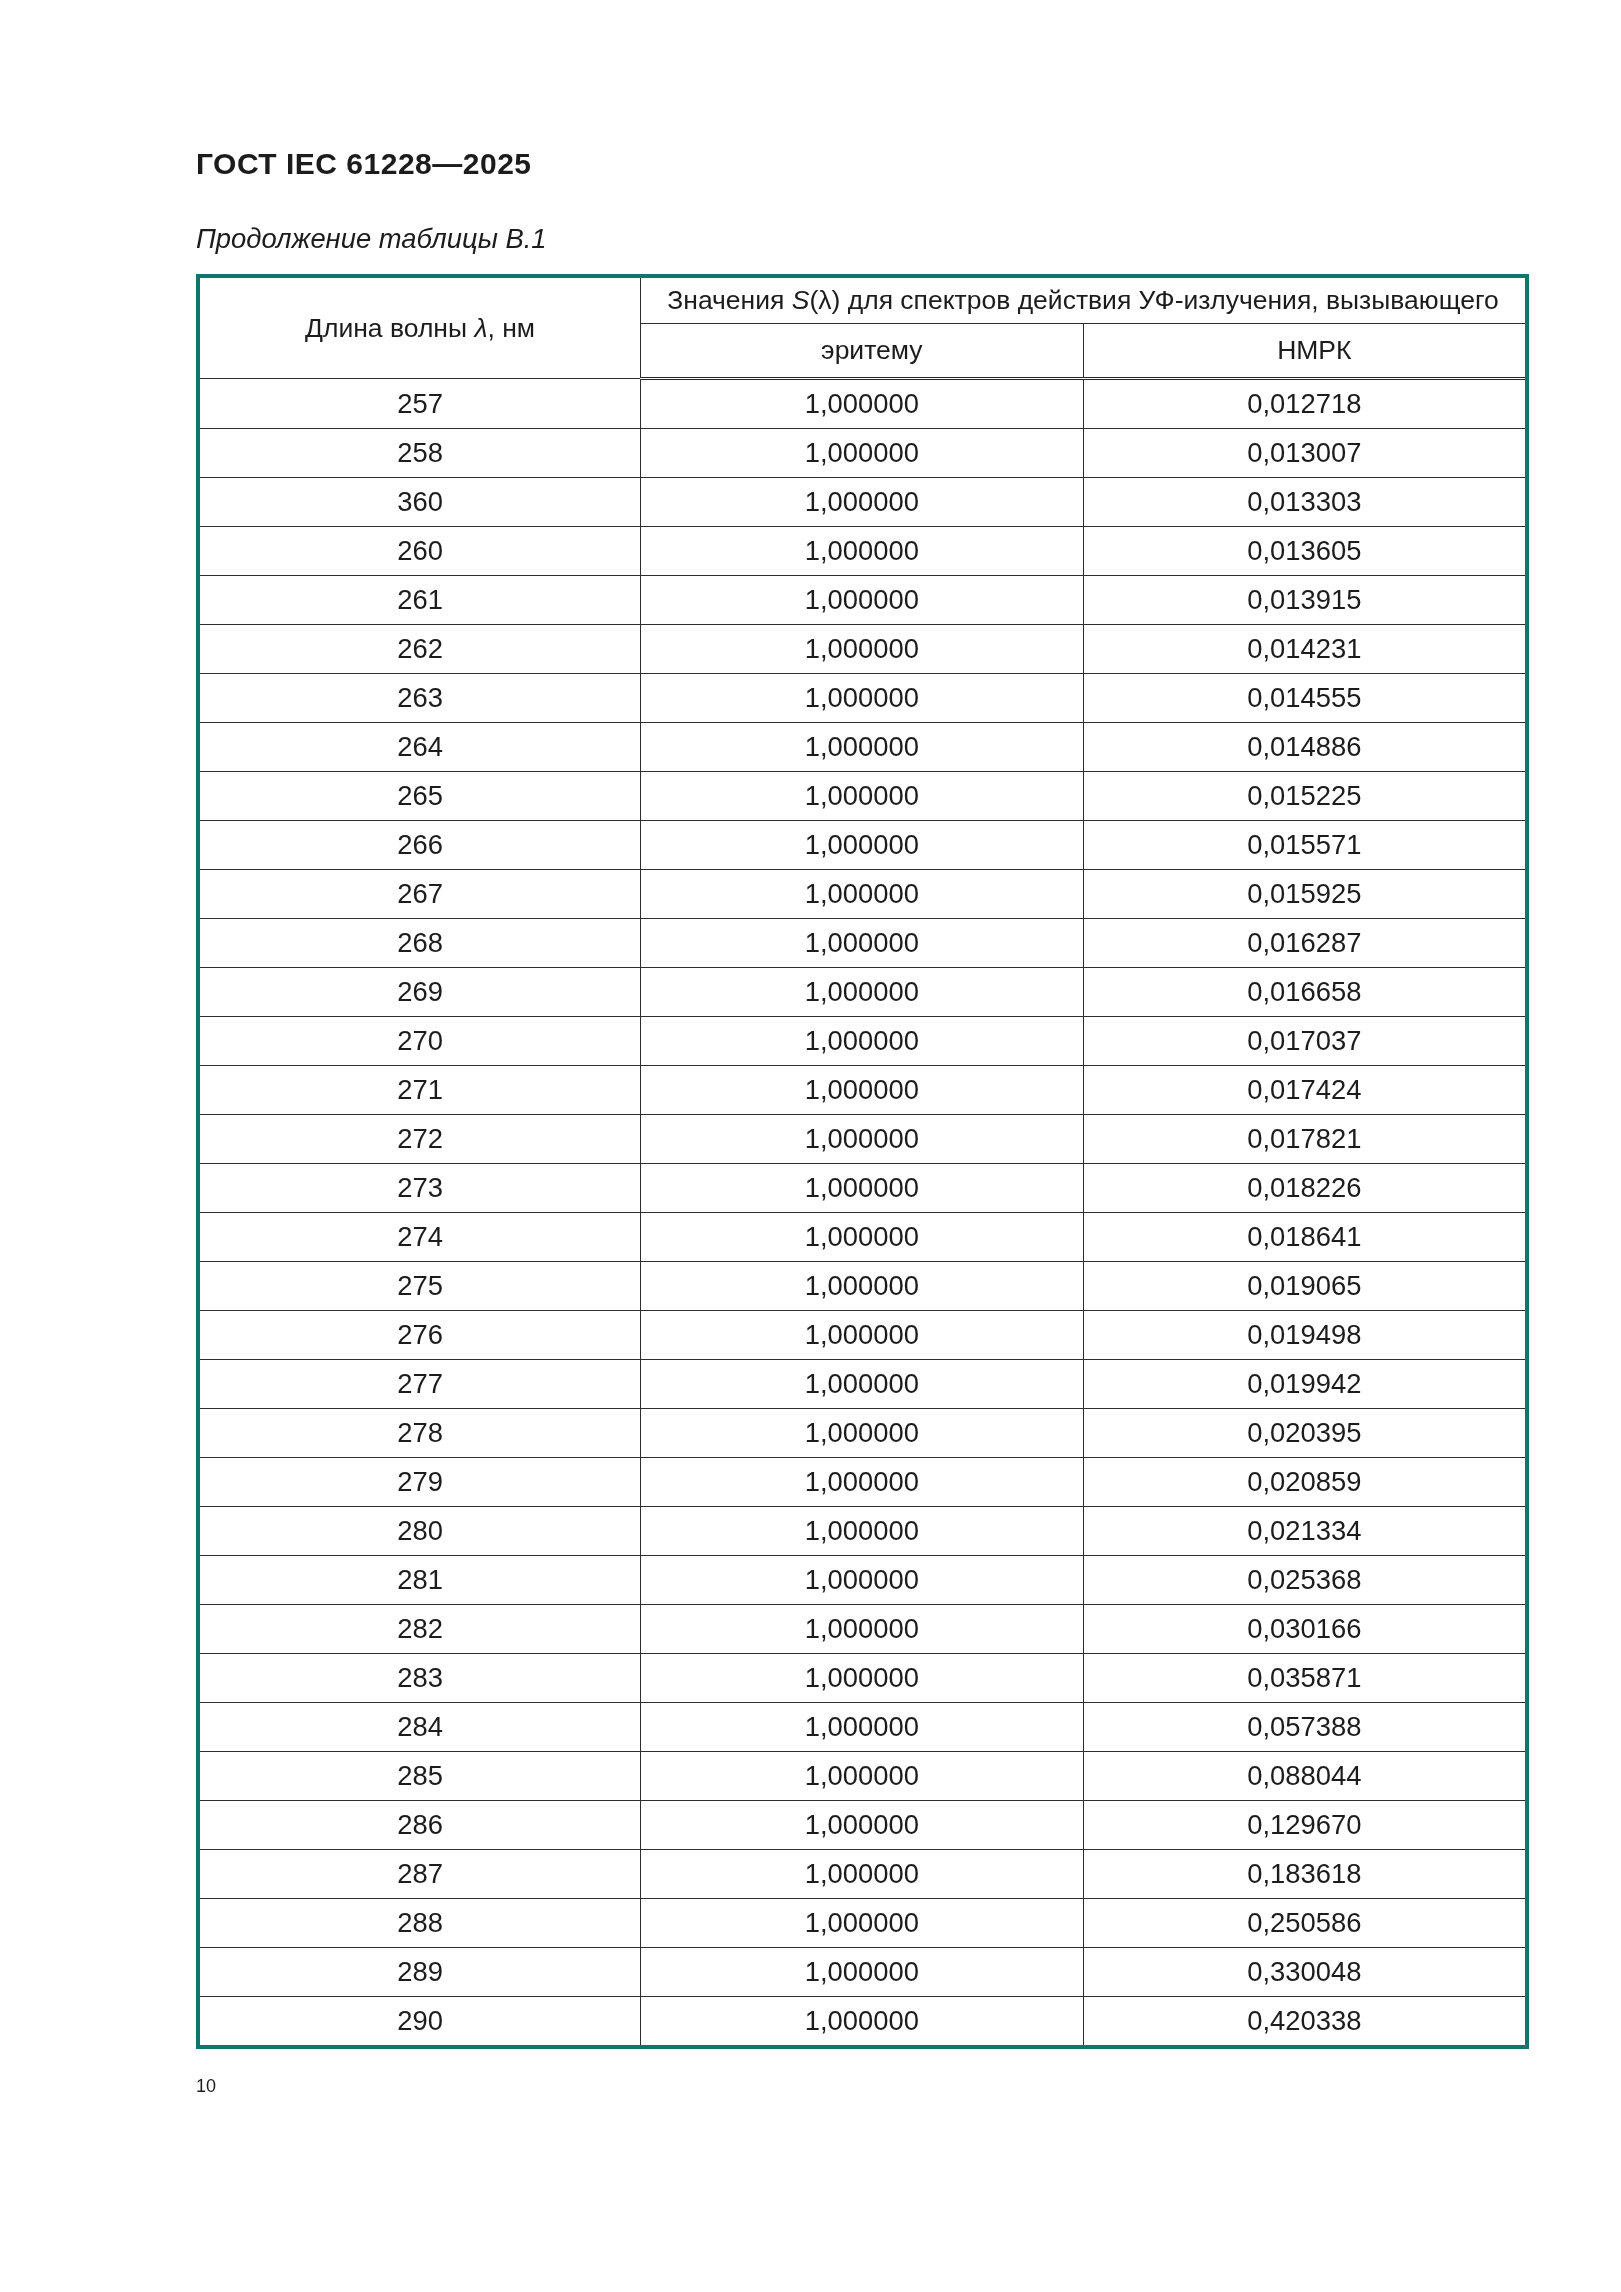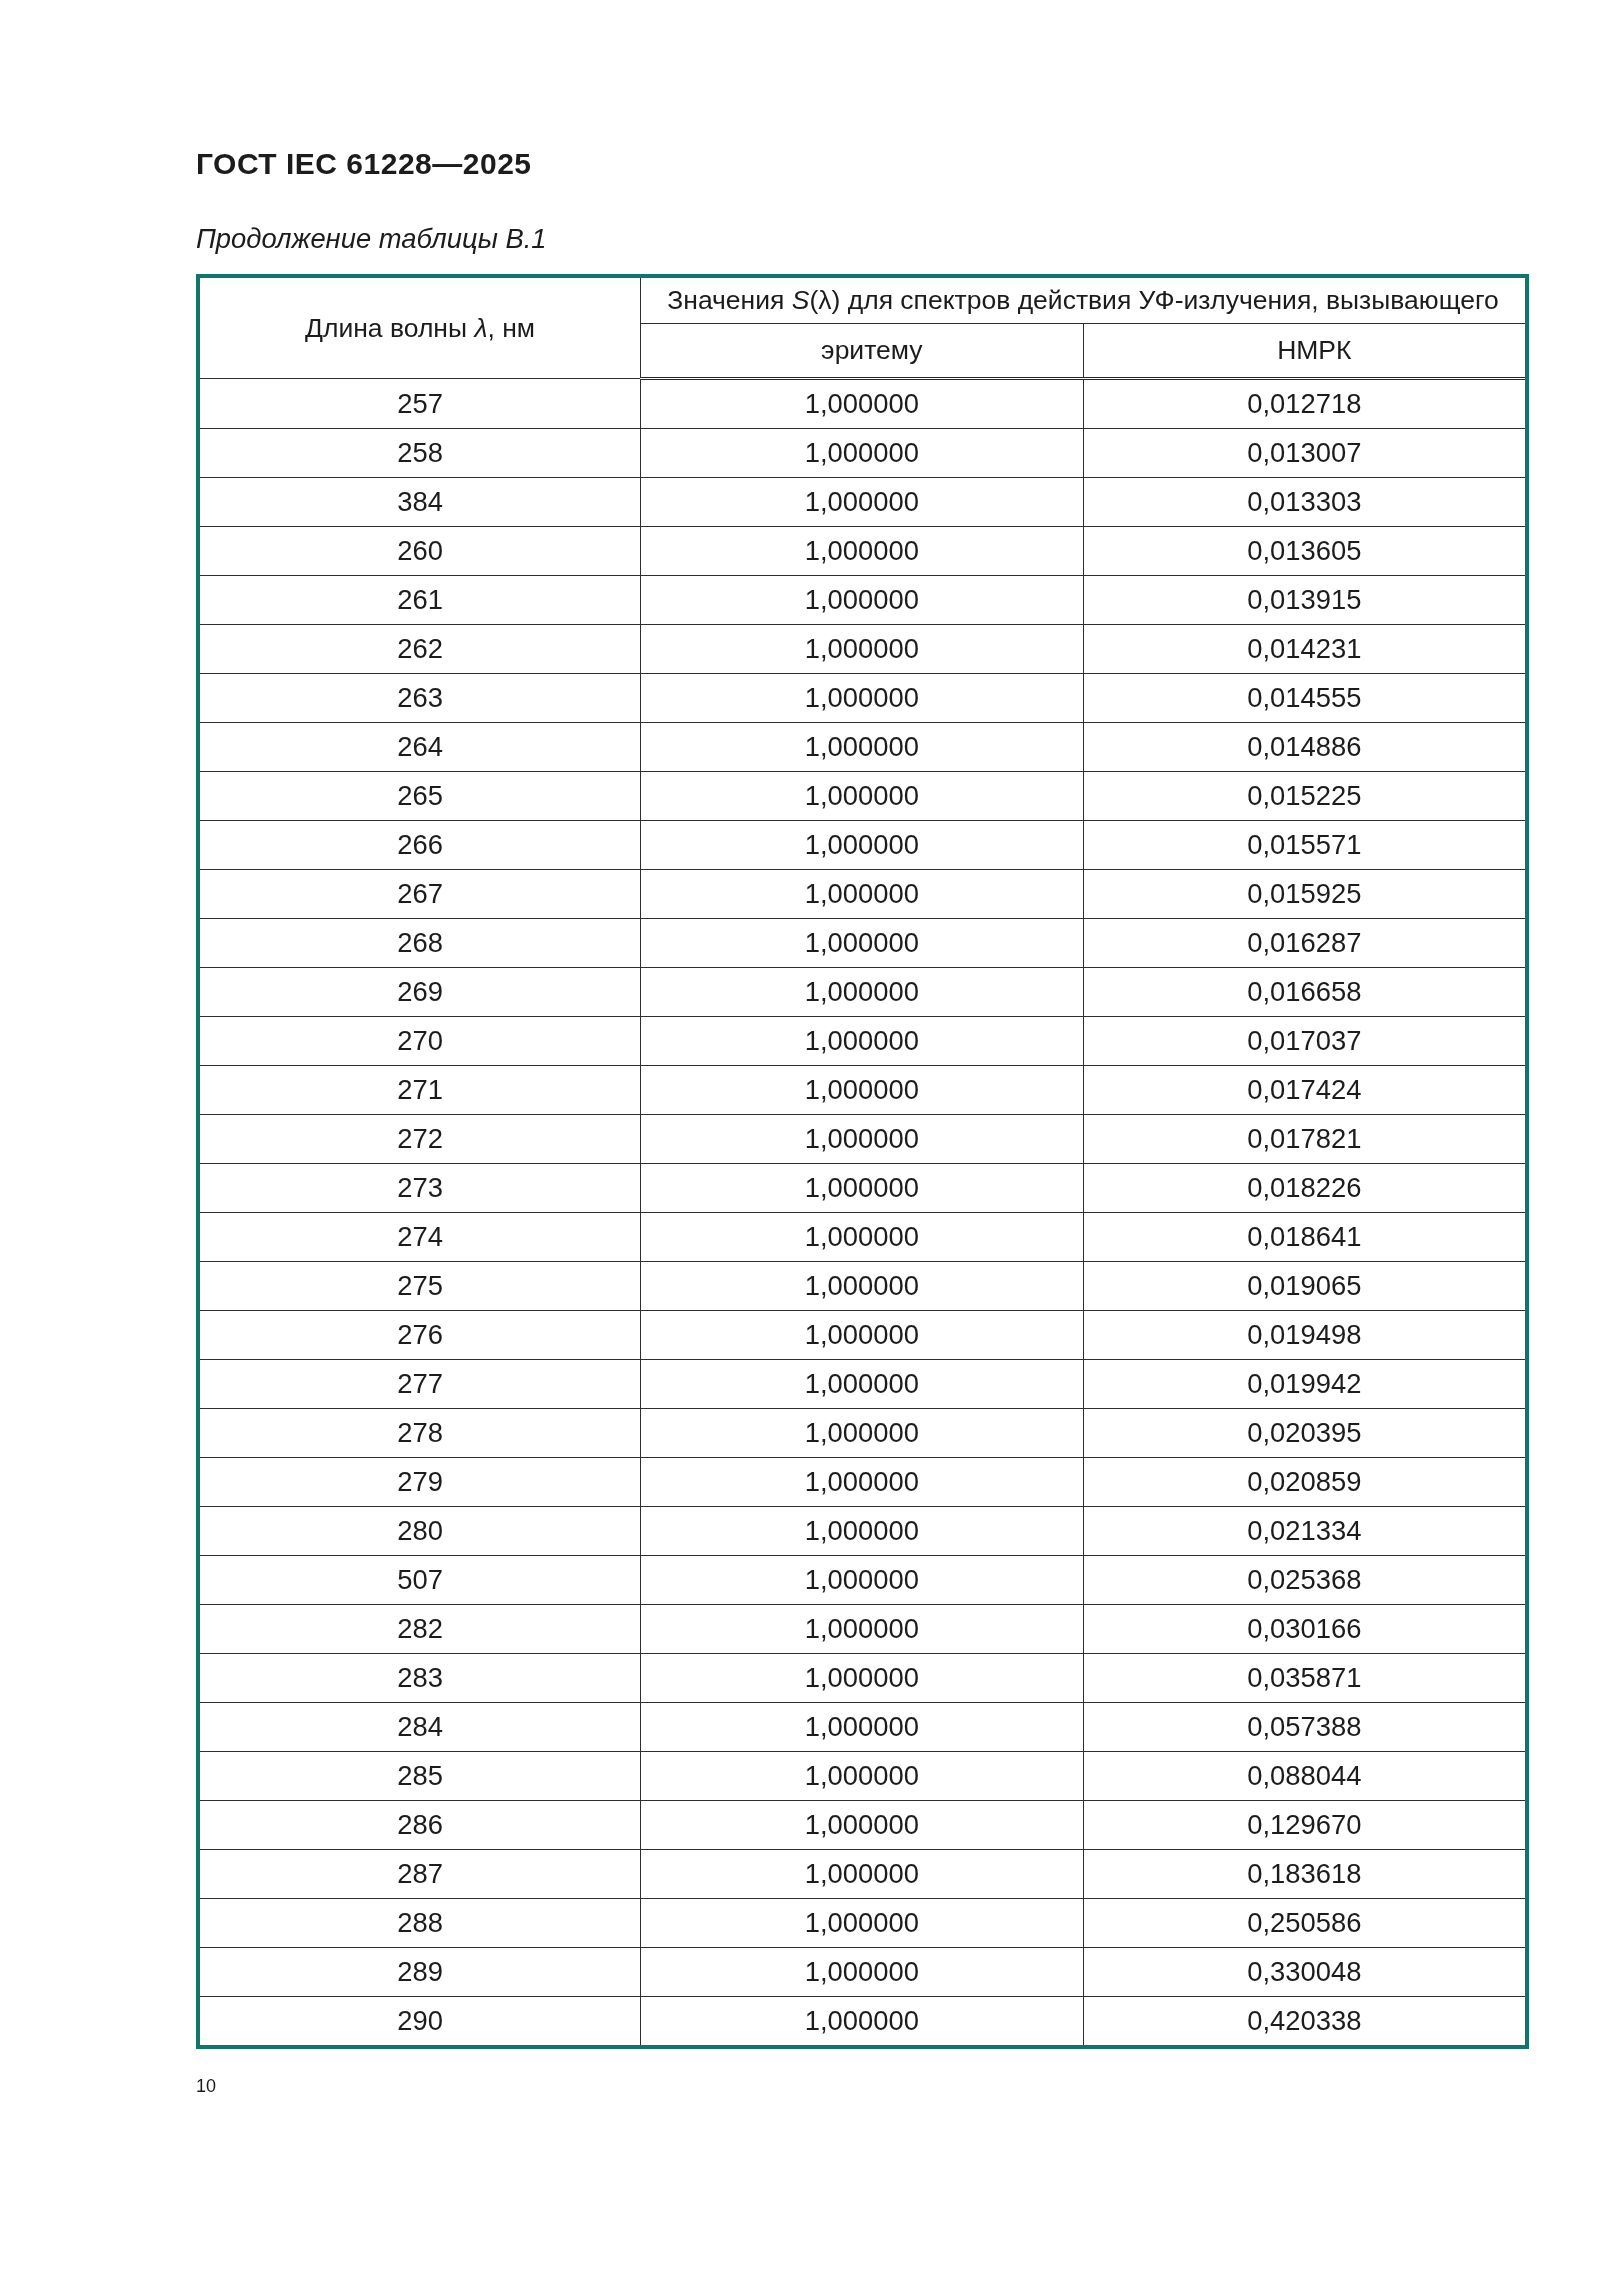--- a/index.html
+++ b/index.html
@@ -114,21 +114,21 @@
           <td class="cell">257</td>
           <td class="cell">1,000000</td>
           <td class="cell">0,012718</td>
         </tr>
         <tr>
           <td class="cell">258</td>
           <td class="cell">1,000000</td>
           <td class="cell">0,013007</td>
         </tr>
         <tr>
-          <td class="cell">384</td>
+          <td class="cell">360</td>
           <td class="cell">1,000000</td>
           <td class="cell">0,013303</td>
         </tr>
         <tr>
           <td class="cell">260</td>
           <td class="cell">1,000000</td>
           <td class="cell">0,013605</td>
         </tr>
         <tr>
           <td class="cell">261</td>
@@ -224,21 +224,21 @@
           <td class="cell">279</td>
           <td class="cell">1,000000</td>
           <td class="cell">0,020859</td>
         </tr>
         <tr>
           <td class="cell">280</td>
           <td class="cell">1,000000</td>
           <td class="cell">0,021334</td>
         </tr>
         <tr>
-          <td class="cell">507</td>
+          <td class="cell">281</td>
           <td class="cell">1,000000</td>
           <td class="cell">0,025368</td>
         </tr>
         <tr>
           <td class="cell">282</td>
           <td class="cell">1,000000</td>
           <td class="cell">0,030166</td>
         </tr>
         <tr>
           <td class="cell">283</td>

